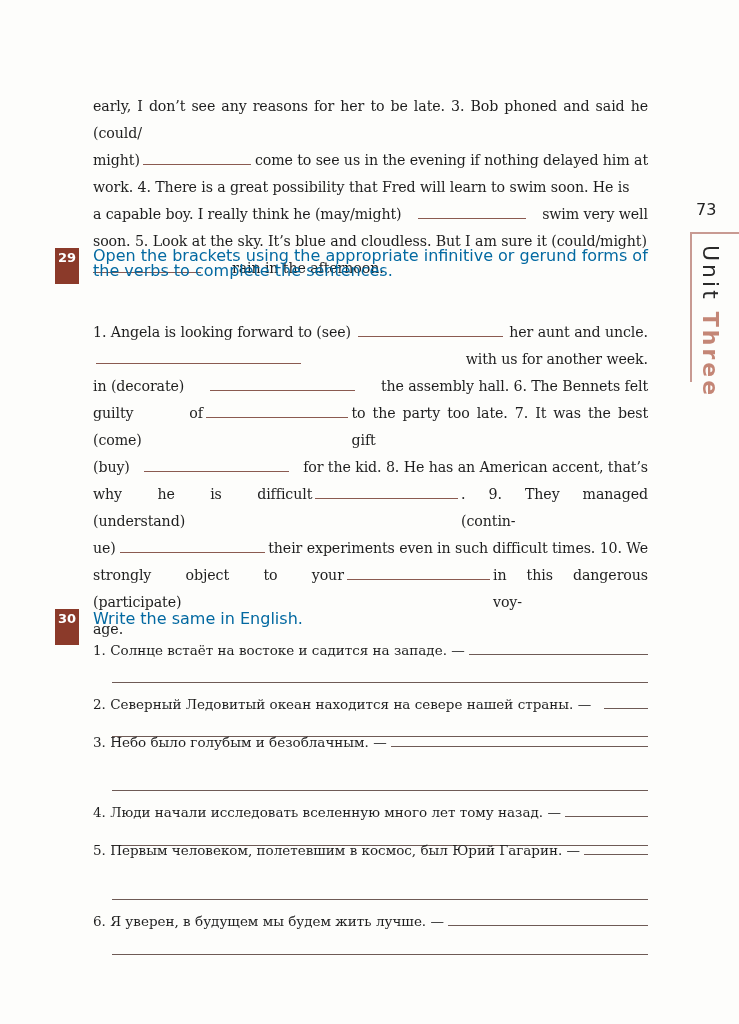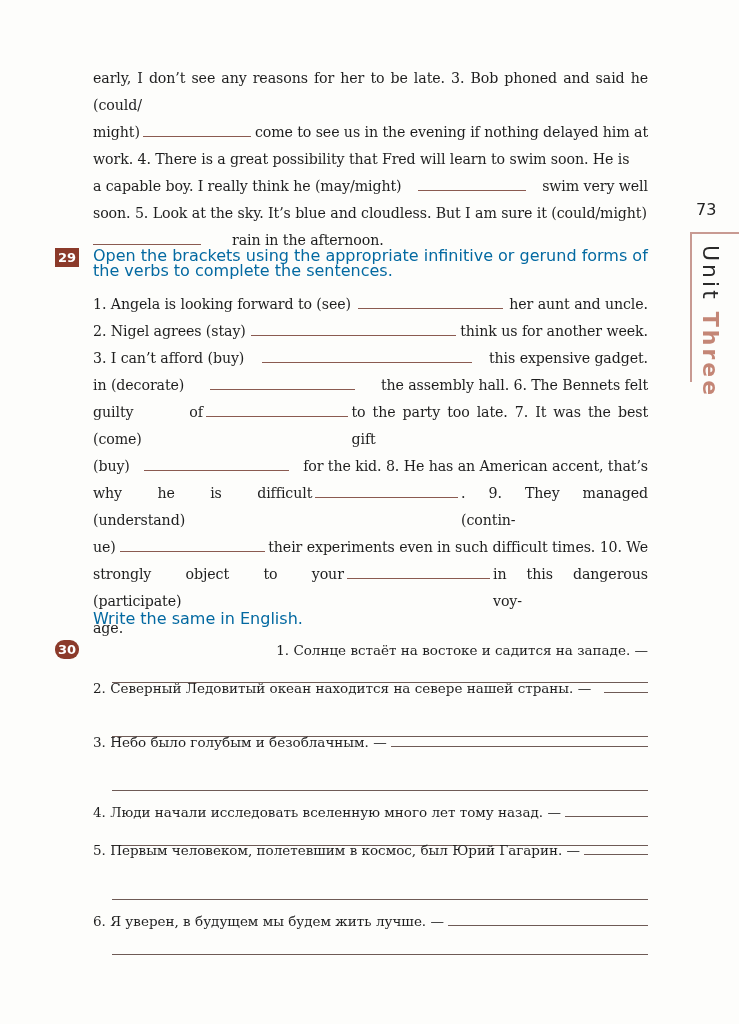--- a/index.html
+++ b/index.html
@@ -2,28 +2,28 @@
 <html><head>
 <meta charset="utf-8">
 <style>
   html, body { margin: 0; padding: 0; }
   body {
     width: 739px; height: 1024px; background: #fdfdfb; position: relative; overflow: hidden;
     font-family: "DejaVu Serif", serif; color: #1e1e1e;
   }
   .para {
     position: absolute; left: 93px; width: 555px;
-    font-size: 14.2px; line-height: 27px; text-align: justify; letter-spacing: -0.1px;
+    font-size: 14.2px; line-height: 27px; text-align: justify; letter-spacing: -0.1px; margin-top: 28px;
   }
   .blank {
     display: inline-block; border-bottom: 1px solid #8a5a50; vertical-align: baseline;
     height: 1px; margin: 0 3px;
   }
   .badge {
-    position: absolute; left: 55px; width: 24px; height: 19px; background: #8b3a2a; color: #fff;
+    position: absolute; left: 55px; width: 24px; height: 36px; background: #8b3a2a; color: #fff;
     font-family: "DejaVu Sans", sans-serif; font-weight: bold; font-size: 13px;
     text-align: center; line-height: 19px;
   }
   .instr {
     position: absolute; left: 93px; width: 560px;
     font-family: "DejaVu Sans", sans-serif; font-size: 16px; line-height: 15px; color: #0369a1;
   }
   .page-num {
     position: absolute; left: 696px; top: 200px; font-family: "DejaVu Sans", sans-serif;
     font-size: 16px; color: #222;
@@ -81,28 +81,22 @@
 <div class="badge" style="top:248px;">29</div>
 <div class="instr" style="top:248px;">Open the brackets using the appropriate infinitive or gerund forms of the verbs to complete the sentences.</div>
 
 <div class="para" style="top:291px;">
   <div class="row">
       <span>1. Angela is looking forward to (see)</span>
       <span class="blank" style="width:145px"></span>
       <span>her aunt and uncle.</span>
     </div>
   <div class="row">
-      <span>2. Nigel agrees (stay)</span>
       <span class="blank" style="width:205px"></span>
-      <span>think us for another week.</span>
-    </div>
-  <div class="row">
-      <span>3. I can’t afford (buy)</span>
-      <span class="blank" style="width:210px"></span>
-      <span>this expensive gadget.</span>
+      <span>with us for another week.</span>
     </div>
   <div class="row">
       <span>in (decorate)</span>
       <span class="blank" style="width:145px"></span>
       <span>the assembly hall. 6. The Bennets felt</span>
     </div>
   <div class="row">
       <span>guilty of (come)</span>
       <span class="blank" style="width:145px"></span>
       <span>to the party too late. 7. It was the best gift</span>
@@ -125,30 +119,30 @@
   <div class="row">
       <span>strongly object to your (participate)</span>
       <span class="blank" style="width:145px"></span>
       <span>in this dangerous voy-</span>
     </div>
   <div class="row">
       <span>age.</span>
     </div>
 </div>
 
-<div class="badge" style="top:640px;border-radius:9px;">30</div>
+<div class="badge" style="top:609px;">30</div>
 <div class="instr" style="top:611px;">Write the same in English.</div>
 
-<div class="tr-text" style="top:640px;flex-direction:column;">
+<div class="tr-text" style="top:640px;">
     <span>1. Солнце встаёт на востоке и садится на западе. —</span>
     <span class="fill"></span>
   </div>
 <div class="tr-line" style="top:682px;"></div>
 
-<div class="tr-text" style="top:678px;gap:9px;">
+<div class="tr-text" style="top:694px;gap:9px;">
     <span>2. Северный Ледовитый океан находится на севере нашей страны. —</span>
     <span class="fill"></span>
   </div>
 <div class="tr-line" style="top:736px;"></div>
 
 <div class="tr-text" style="top:732px;">
     <span>3. Небо было голубым и безоблачным. —</span>
     <span class="fill"></span>
   </div>
 <div class="tr-line" style="top:790px;"></div>

